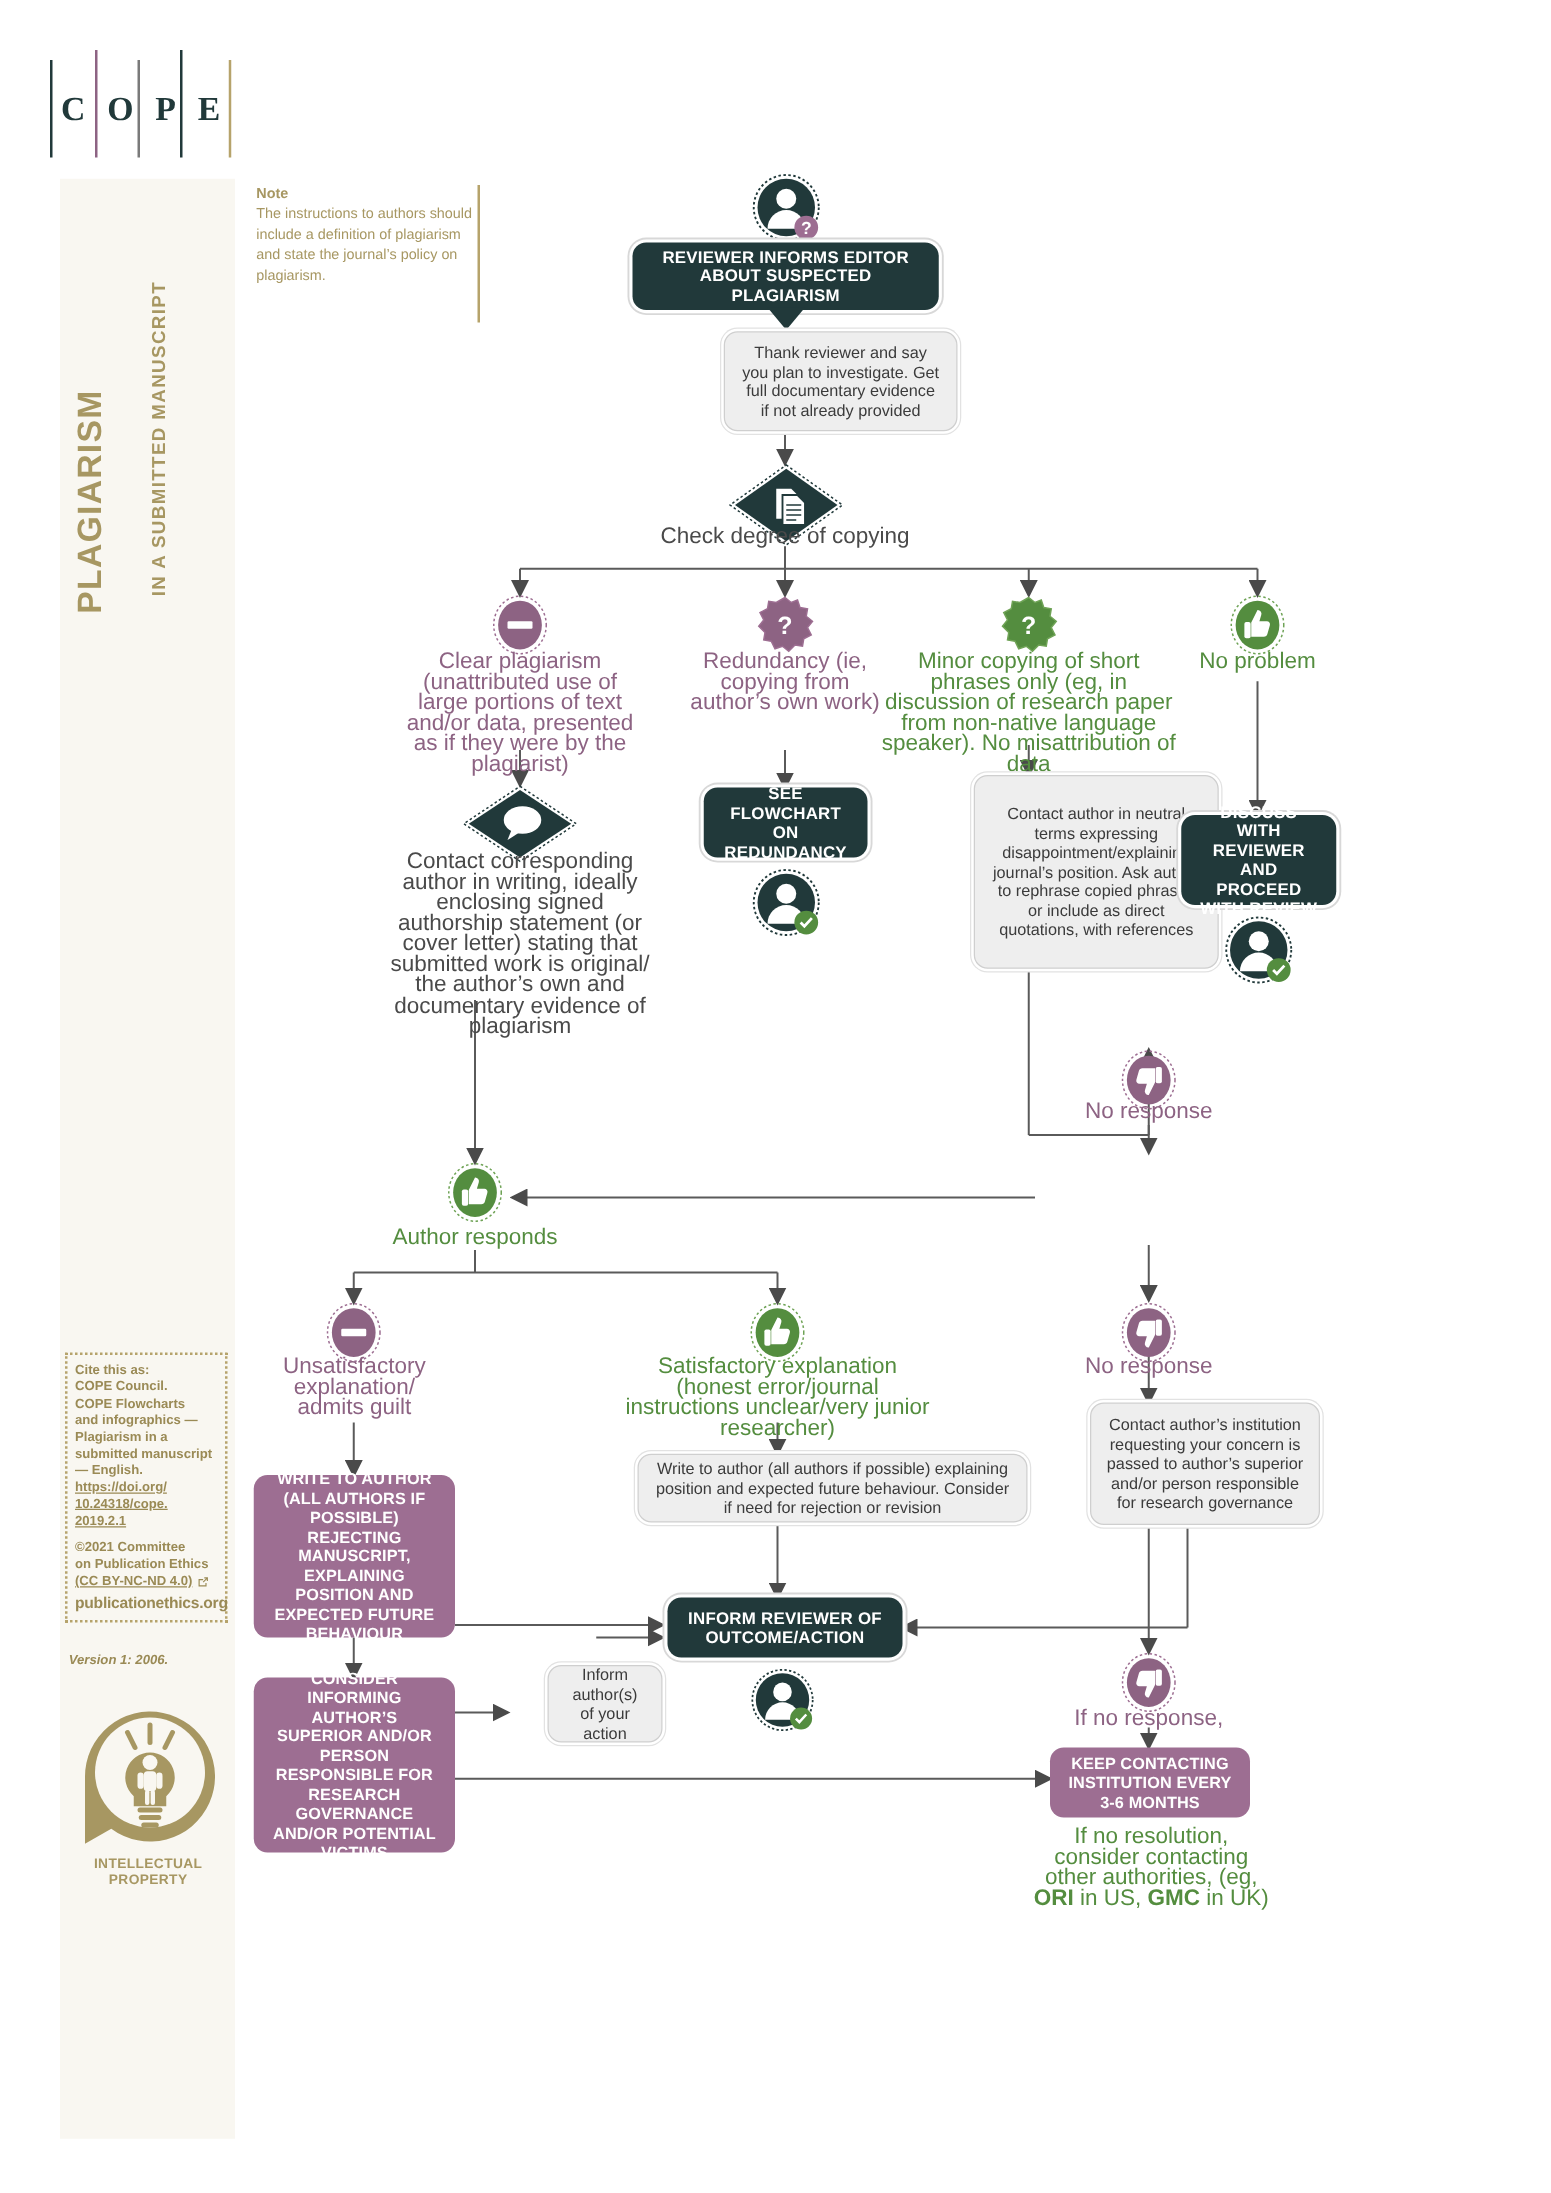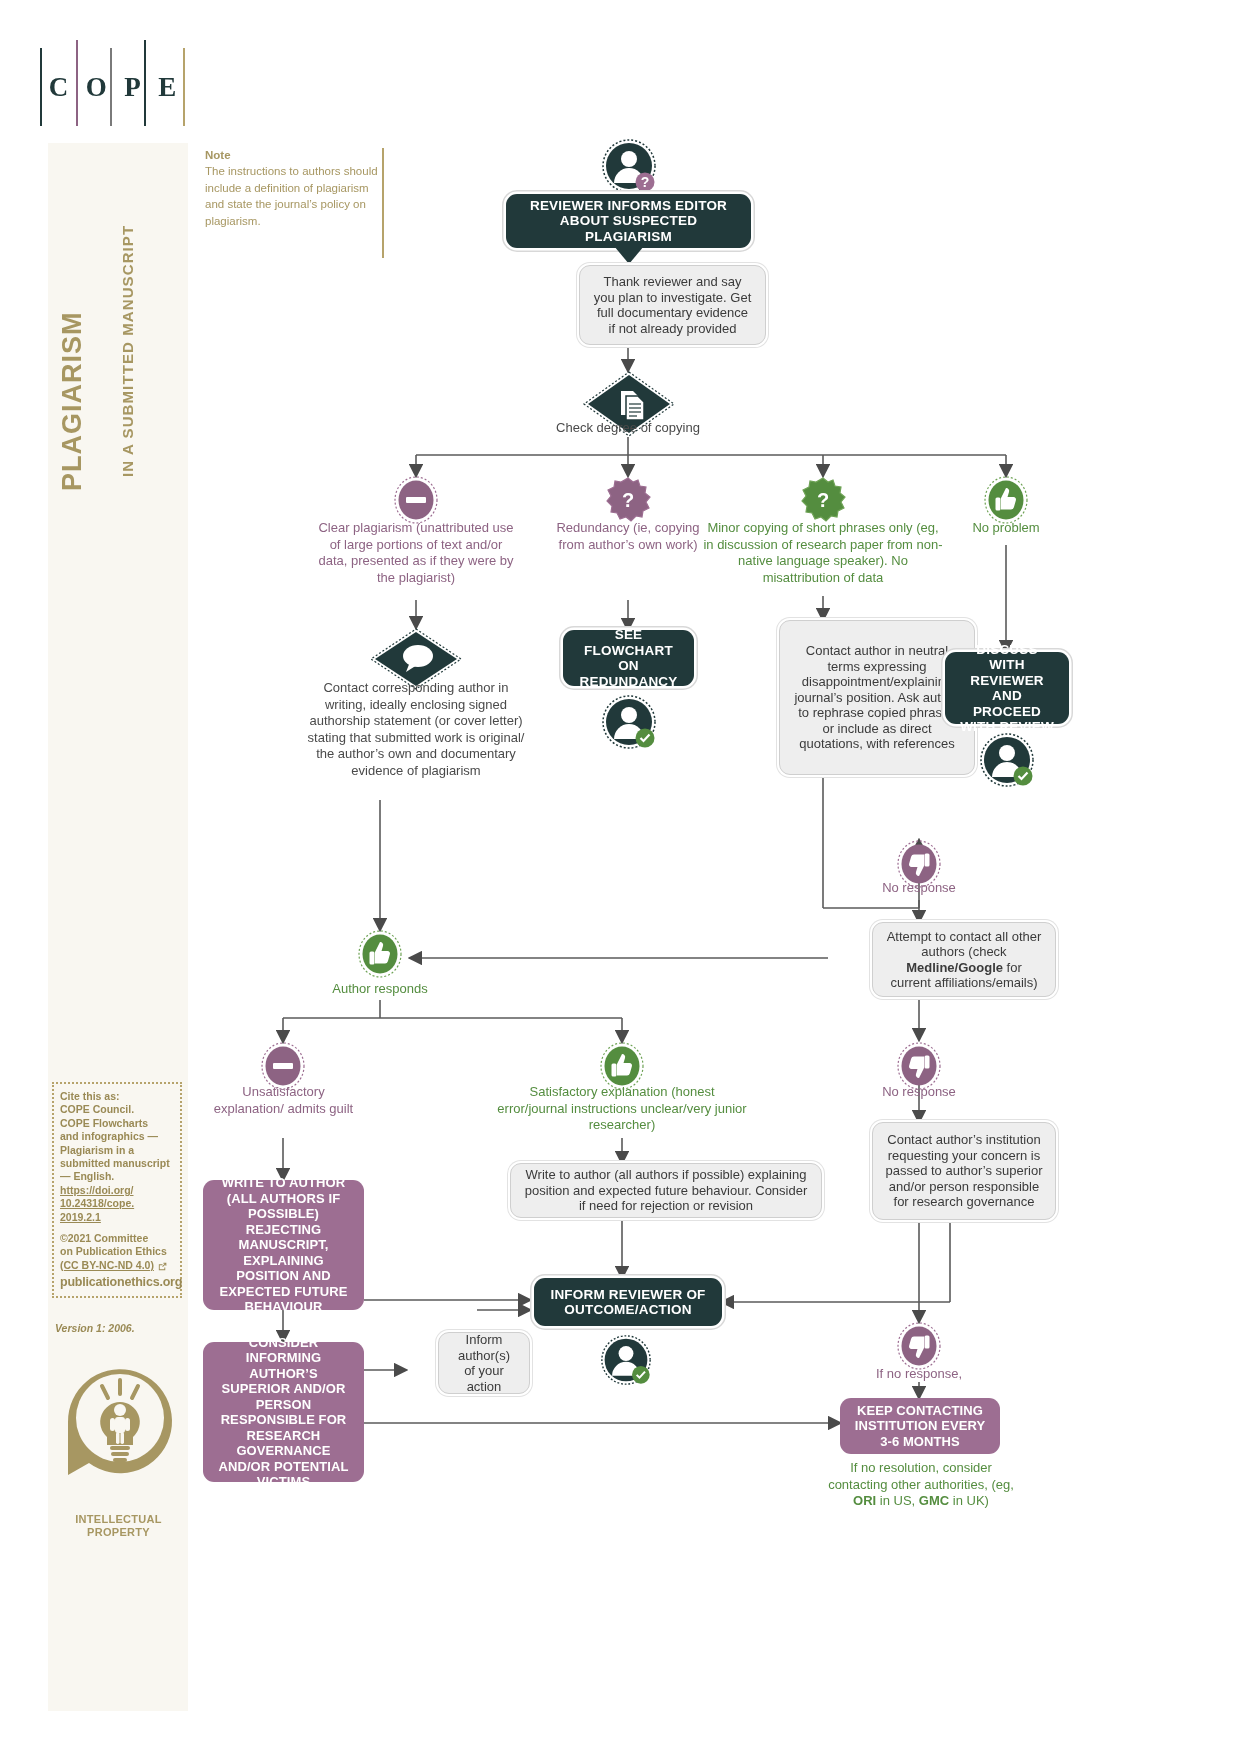--- a/index.html
+++ b/index.html
@@ -39,21 +39,21 @@
   #cite-box {
     position:absolute; left:52px; top:1082px; width:130px;
     border:2px dotted #b6a36b; padding:6px 5px 6px 6px;
     font-size:10.5px; line-height:13.4px; color:#9a8a55; font-weight:bold;
   }
   #cite-box .lk { text-decoration:underline; display:block; }
   #cite-box .web { font-size:12.5px; letter-spacing:-0.2px; margin-top:4px; display:block; }
   #version-line { position:absolute; left:55px; top:1322px; font-size:10.5px; font-style:italic; font-weight:bold; color:#9a8a55; }
   #ip-badge { position:absolute; left:60px; top:1360px; width:120px; height:180px; }
   #ip-caption { position:absolute; left:48px; top:1485px; width:141px; text-align:center;
-    font-size:11px; font-weight:bold; color:#a79762; line-height:13px; letter-spacing:0.3px;margin-top:28px; }
+    font-size:11px; font-weight:bold; color:#a79762; line-height:13px; letter-spacing:0.3px; }
 
   
   #note-block { position:absolute; left:205px; top:148px; width:180px; }
   #note-block .note-h { font-size:11.5px; font-weight:bold; color:#a79762; line-height:15px;}
   #note-block .note-b { font-size:11.5px; color:#a79762; line-height:16.5px; }
   #note-rule { position:absolute; left:382px; top:148px; width:2px; height:110px; background:#b6a36b; }
 
   
   #flow { position:absolute; left:0; top:0; width:1241px; height:1754px; }
   #wires { position:absolute; left:0; top:0; }
@@ -63,21 +63,21 @@
     border-radius:11px; text-align:center;
     display:flex; align-items:center; justify-content:center;
     padding:9px 12px; line-height:15.5px;
   }
   .dark  { background:#21393a; color:#fff; font-weight:bold; font-size:13.5px; letter-spacing:0.2px;
            box-shadow:0 0 0 2.5px #fff, 0 0 0 4px #d8d8d8; }
   .plum  { background:#9d6e92; color:#fff; font-weight:bold; font-size:13px; letter-spacing:0.1px; }
   .grey  { background:#eeeeee; color:#3b3b3b; font-size:13px; border:1px solid #cfcfcf;
            box-shadow:0 0 0 2px #fff, 0 0 0 3px #e2e2e2;margin-left:44px; }
 
-  .caption { position:absolute; text-align:center; line-height:16.5px; font-size:13px; }
+  .caption { position:absolute; text-align:center; line-height:16.5px; font-size:18px; }
   .cap-plum  { color:#8d6383; }
   .cap-green { color:#548d3f; }
   .cap-grey  { color:#4a4a4a; }
   svg { display:block; overflow:visible; }
 </style>
 </head>
 <body>
 
 <div id="left-rail">
 
@@ -366,25 +366,20 @@
 <div class="node" style="left:897px;top:840px">
   <svg width="44" height="48" viewBox="0 0 44 48">
     <ellipse cx="22" cy="24" rx="21" ry="23" fill="none" stroke="#9d6e92" stroke-width="1.2" stroke-dasharray="2 2"></ellipse>
     <ellipse cx="22" cy="24" rx="17.5" ry="19.5" fill="#8d6383"></ellipse>
     <path d="M27 26 l-5 10 a3 3 0 0 1 -3 -4 l1.5 -5 h-6 a2.5 2.5 0 0 1 -2.4 -3.2 l2 -7 a3 3 0 0 1 2.9 -2.2 h10 z" fill="#fff"></path>
     <rect x="27.5" y="13.5" width="5" height="13" rx="1.5" fill="#fff"></rect>
   </svg>
 </div>
 <div class="caption cap-plum" style="left:849px;top:880px;width:140px">No response</div>
 
-<div class="node pill grey" style="left:828px;top:922px;width:184px;height:75px">
-  <span style="text-align:center">
-    <span>Attempt to contact all other authors (check </span><b>Medline/Google</b><span> for current affiliations/emails)</span>
-  </span>
-</div>
 
 <div class="node" style="left:358px;top:930px">
   <svg width="44" height="48" viewBox="0 0 44 48">
     <ellipse cx="22" cy="24" rx="21" ry="23" fill="none" stroke="#6fa356" stroke-width="1.2" stroke-dasharray="2 2"></ellipse>
     <ellipse cx="22" cy="24" rx="17.5" ry="19.5" fill="#548d3f"></ellipse>
     <path d="M17 22 l5 -10 a3 3 0 0 1 3 4 l-1.5 5 h6 a2.5 2.5 0 0 1 2.4 3.2 l-2 7 a3 3 0 0 1 -2.9 2.2 h-10 z" fill="#fff"></path>
     <rect x="11.5" y="21.5" width="5" height="13" rx="1.5" fill="#fff"></rect>
   </svg>
 </div>
 <div class="caption cap-green" style="left:310px;top:981px;width:140px">Author responds</div>

